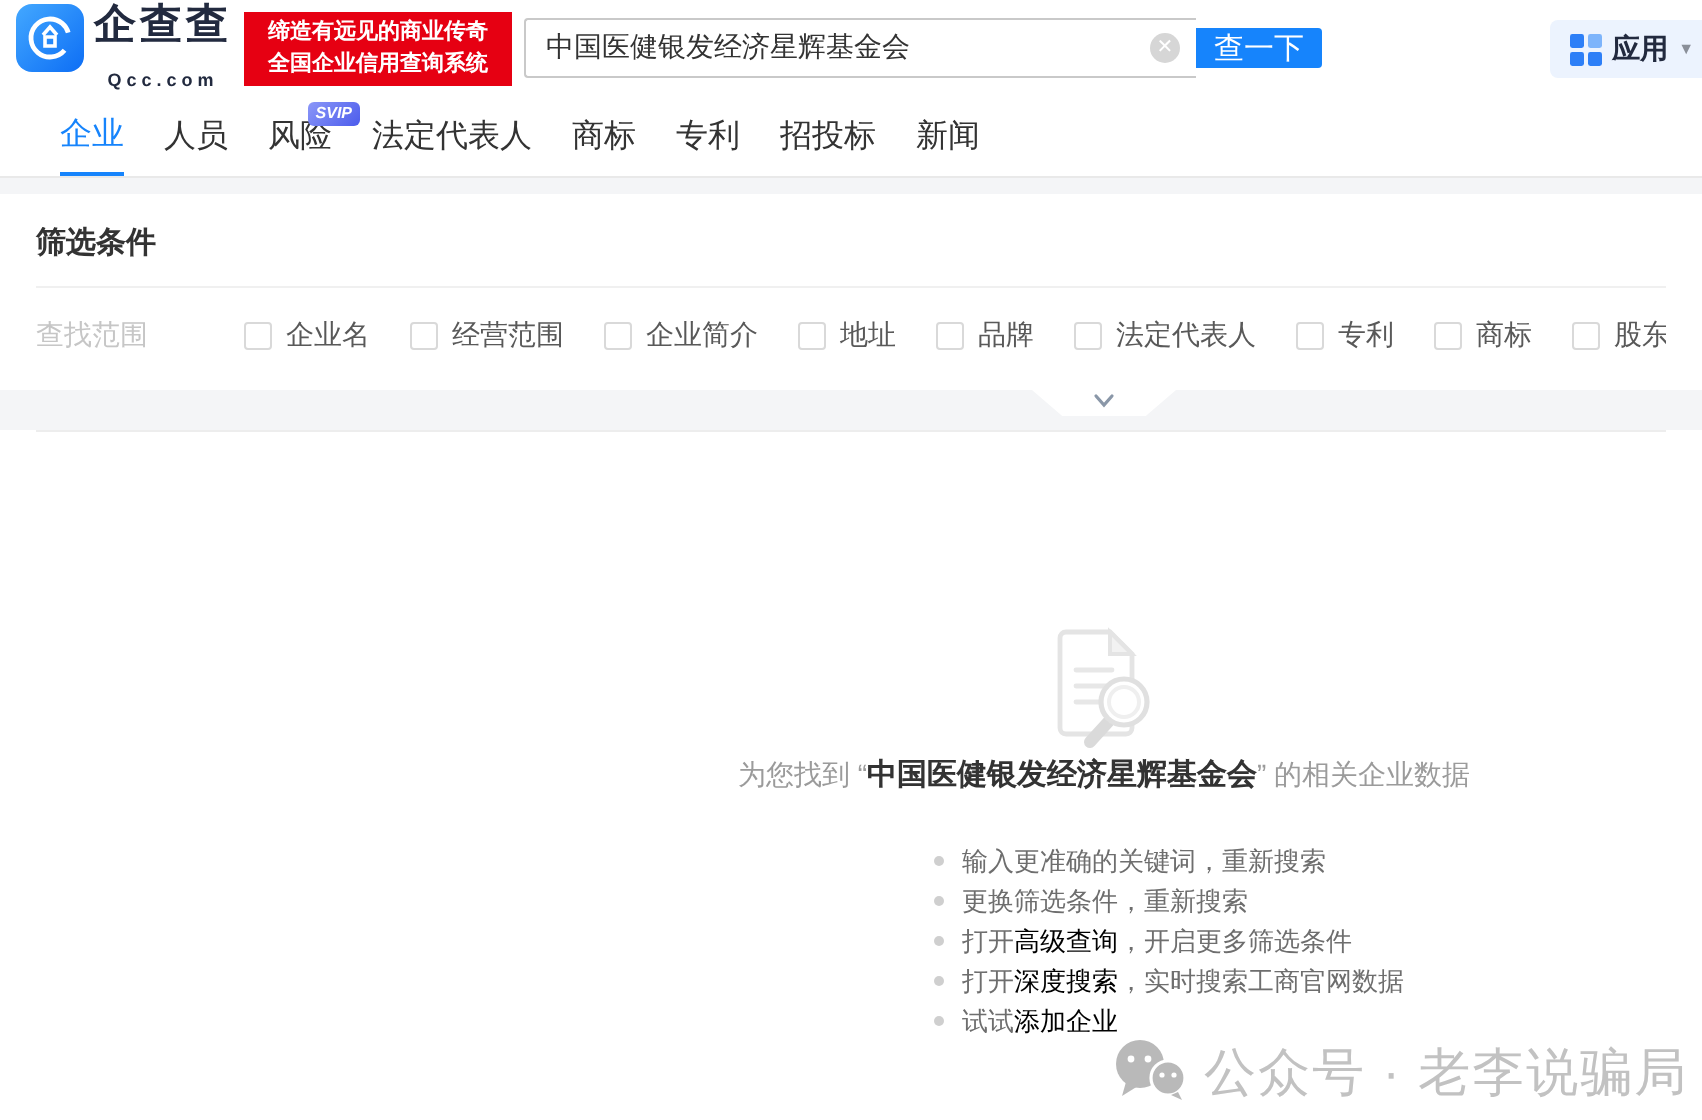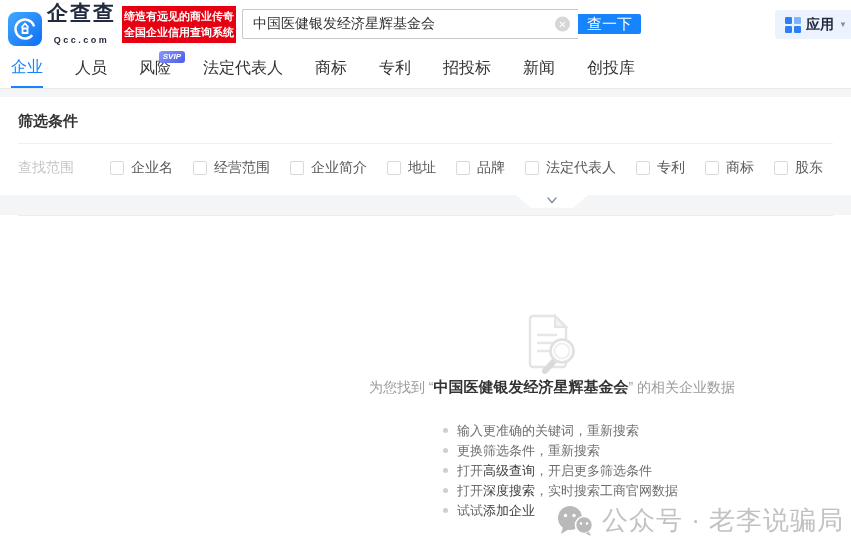--- a/index.html
+++ b/index.html
@@ -5,78 +5,78 @@
   * { margin:0; padding:0; box-sizing:border-box; }
   html,body { width:851px; height:560px; }
   body {
     font-family:"Liberation Sans","DejaVu Sans",sans-serif;
     background:#f4f5f7; color:#333; overflow:hidden;
   }
   .page { width:851px; height:560px; position:relative; overflow:hidden; }
 
   
   .header { height:48px; background:#fff; display:flex; align-items:center; padding-left:8px; position:relative; }
-  .logo { display:flex; align-items:flex-end; cursor:pointer; }
+  .logo { display:flex; align-items:flex-start; cursor:pointer; }
   .logo-icon { width:34px; height:34px; display:block; }
   .logo-txt { margin-left:5px; display:flex; flex-direction:column; align-items:center; }
   .logo-title { font-size:21px; font-weight:bold; color:#222a3f; letter-spacing:2px; line-height:21px; }
   .logo-sub { font-size:9px; color:#222a3f; letter-spacing:2.5px; line-height:11px; font-weight:bold;margin-top:12px; }
   .slogan { margin-left:6px; background:#e60012; color:#fff; font-size:11px; font-weight:bold;
-            line-height:1.5; padding:2px 2px; white-space:nowrap; }
+            line-height:1.5; padding:2px 12px; white-space:nowrap; }
   .searchbar { display:flex; align-items:center; margin-left:6px; }
   .search-input-wrap { position:relative; }
   .search-input { width:336px; height:30px; border:1px solid #c9c9c9; border-right:none; border-radius:2px 0 0 2px;
                   font-size:14px; color:#333; padding:0 30px 0 10px; outline:none;
                   font-family:"Liberation Sans","DejaVu Sans",sans-serif; }
   .clear-btn { position:absolute; right:8px; top:50%; transform:translateY(-50%);
                width:15px; height:15px; border-radius:50%; background:#d6d6d6; color:#fff;
                font-size:10px; line-height:15px; text-align:center; cursor:pointer; }
   .search-btn { height:20px; width:63px; background:#1684fc; color:#fff; font-size:15px; border:none;
                 border-radius:0 2px 2px 0; cursor:pointer; font-family:inherit; }
   .apps-btn { position:absolute; right:-6px; top:10px; background:#ecf3fe; border-radius:4px; height:29px;
               display:flex; align-items:center; gap:5px; padding:0 10px; cursor:pointer; }
   .apps-label { font-size:14px; color:#222a3f; font-weight:bold; }
   .caret { font-size:8px; color:#8a8f99; }
 
   
   .nav { height:41px; background:#fff; border-bottom:1px solid #e9e9e9; display:flex; align-items:stretch;
-         padding-left:11px; gap:32px; }
+         padding-left:30px; gap:20px; }
   .nav-tab { display:flex; align-items:center; font-size:16px; color:#333; cursor:pointer; position:relative; }
   .nav-tab.active { color:#1684fc; border-bottom:2px solid #1684fc; }
   .svip-badge { position:absolute; top:3px; right:-14px; background:linear-gradient(135deg,#8b97f8,#4c5cec);
                 color:#fff; font-size:8px; font-weight:bold; font-style:italic; padding:1px 4px;
                 border-radius:3px; line-height:10px; }
 
   
   .filter-panel { background:#fff; margin-top:8px; height:98px; position:relative; padding:0 18px; }
   .filter-title { padding-top:15px; font-size:15px; font-weight:bold; color:#333; }
   .filter-divider { margin-top:12px; border-top:1px solid #f0f0f0; }
   .filter-row { margin-top:15px; display:flex; align-items:center; white-space:nowrap; overflow:hidden; }
-  .scope-label { font-size:14px; color:#c6c6c6; margin-right:36px; }
+  .scope-label { font-size:14px; color:#c6c6c6; margin-right:48px; }
   .opt { display:flex; align-items:center; cursor:pointer; margin-right:20px; }
   .cb { width:14px; height:14px; border:1px solid #d9d9d9; border-radius:2px; background:#fff; flex:none; }
   .opt-label { font-size:14px; color:#595959; margin-left:7px; }
   .collapse-tab { position:absolute; left:516px; bottom:-13px; width:72px; height:13px; background:#fff;
                   clip-path:polygon(0 0,100% 0,79% 100%,21% 100%); cursor:pointer;
                   display:flex; align-items:flex-start; justify-content:center; }
 
   
   .results-panel { background:#fff; margin-top:20px; height:346px; position:relative; padding:0 18px; }
   .results-heading { padding-top:13px; font-size:15px; font-weight:bold; color:#333; }
   .count { color:#fb2c1d; margin:0 4px; }
   .results-divider { margin-top:12px; border-top:1px solid #ededed; }
   .empty-icon { position:absolute; left:510px; top:92px; }
   .empty-msg { position:absolute; left:152px; top:163px; width:800px; text-align:center;
                font-size:14px; color:#9b9b9b; }
   .empty-query { color:#333; font-weight:bold; font-size:15px; }
-  .suggestions { position:absolute; left:443px; top:206px; list-style:none; }
+  .suggestions { position:absolute; left:467px; top:206px; list-style:none; }
   .suggestions li { display:flex; align-items:center; height:19px; margin-bottom:1px; font-size:13px; color:#6e6e6e; }
   .dot { width:5px; height:5px; border-radius:50%; background:#cfcfcf; margin-right:9px; flex:none; }
-  .sug-link { color:#404040; cursor:pointer;text-align:right; }
-  .watermark { position:absolute; left:556px; top:288px; display:flex; align-items:center; gap:8px; }
+  .sug-link { color:#000000; cursor:pointer;text-align:right; }
+  .watermark { position:absolute; left:556px; top:304px; display:flex; gap:8px; }
   .watermark-text { font-size:26px; color:#c2c2c2; letter-spacing:1px; white-space:nowrap; }
 </style>
 </head>
 <body>
 
 <div class="page">
 
   <div class="header">
     <div class="logo">
       <svg class="logo-icon" viewBox="0 0 34 34">
@@ -126,21 +126,20 @@
     <div class="nav-tab">人员</div>
     <div class="nav-tab">
       <span>风险</span>
       <span class="svip-badge">SVIP</span>
     </div>
     <div class="nav-tab">法定代表人</div>
     <div class="nav-tab">商标</div>
     <div class="nav-tab">专利</div>
     <div class="nav-tab">招投标</div>
     <div class="nav-tab">新闻</div>
-    <div class="nav-tab">创投库</div>
   </div>
 
   <div class="filter-panel">
     <div class="filter-title">筛选条件</div>
     <div class="filter-divider"></div>
     <div class="filter-row">
       <span class="scope-label">查找范围</span>
       <label class="opt">
         <span class="cb"></span>
         <span class="opt-label">企业名</span>

